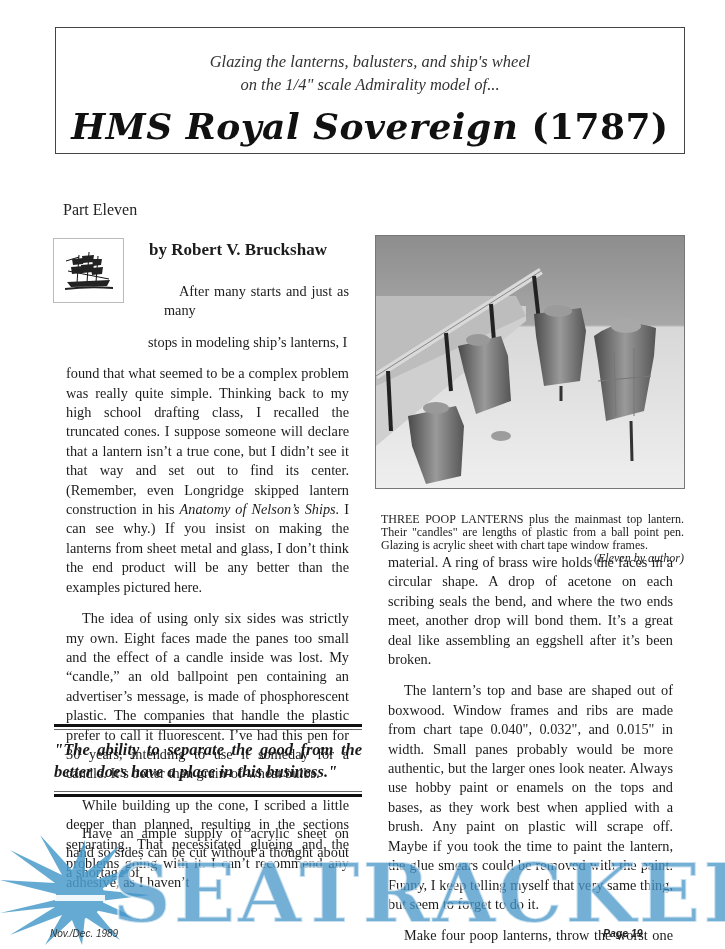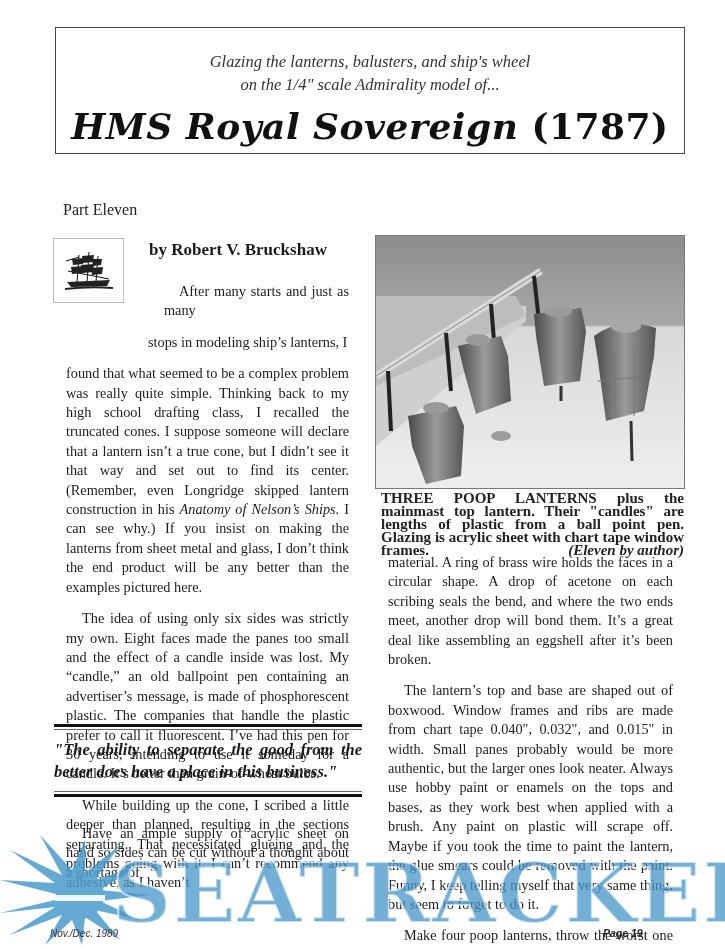--- a/index.html
+++ b/index.html
@@ -49,22 +49,22 @@
   .pq-text {
     font-weight: bold; font-style: italic; font-size: 16.5px; line-height: 22px;
     margin: 9px 0 8px; text-align: justify; text-align-last: left; color: #1a1a1a;
   }
   .col1b { left: 54px; top: 812px; width: 307px; }
   .photo {
     position: absolute; left: 375px; top: 235px; width: 310px; height: 254px;
     border: 1px solid #777; box-sizing: border-box; overflow: hidden; background: #9a9a9a;
   }
   .caption {
-    position: absolute; left: 381px; top: 492px; width: 303px;
-    font-size: 15px; line-height: 13px; text-align: justify; color: #222; font-weight: bold;
+    position: absolute; left: 381px; top: 513px; width: 303px;
+    font-size: 12px; line-height: 13px; text-align: justify; color: #222;
   }
   .caption .credit { float: right; font-style: italic; }
   .col2 { left: 376px; top: 541px; width: 309px; }
   .footer-left {
     position: absolute; left: 50px; top: 928px; font-family: "Liberation Sans", sans-serif;
     font-style: italic; font-size: 10px; color: #333;
   }
   .footer-right {
     position: absolute; left: 603px; top: 927px; font-family: "Liberation Sans", sans-serif;
     font-weight: bold; font-size: 10.5px; color: #222; font-style: italic;

